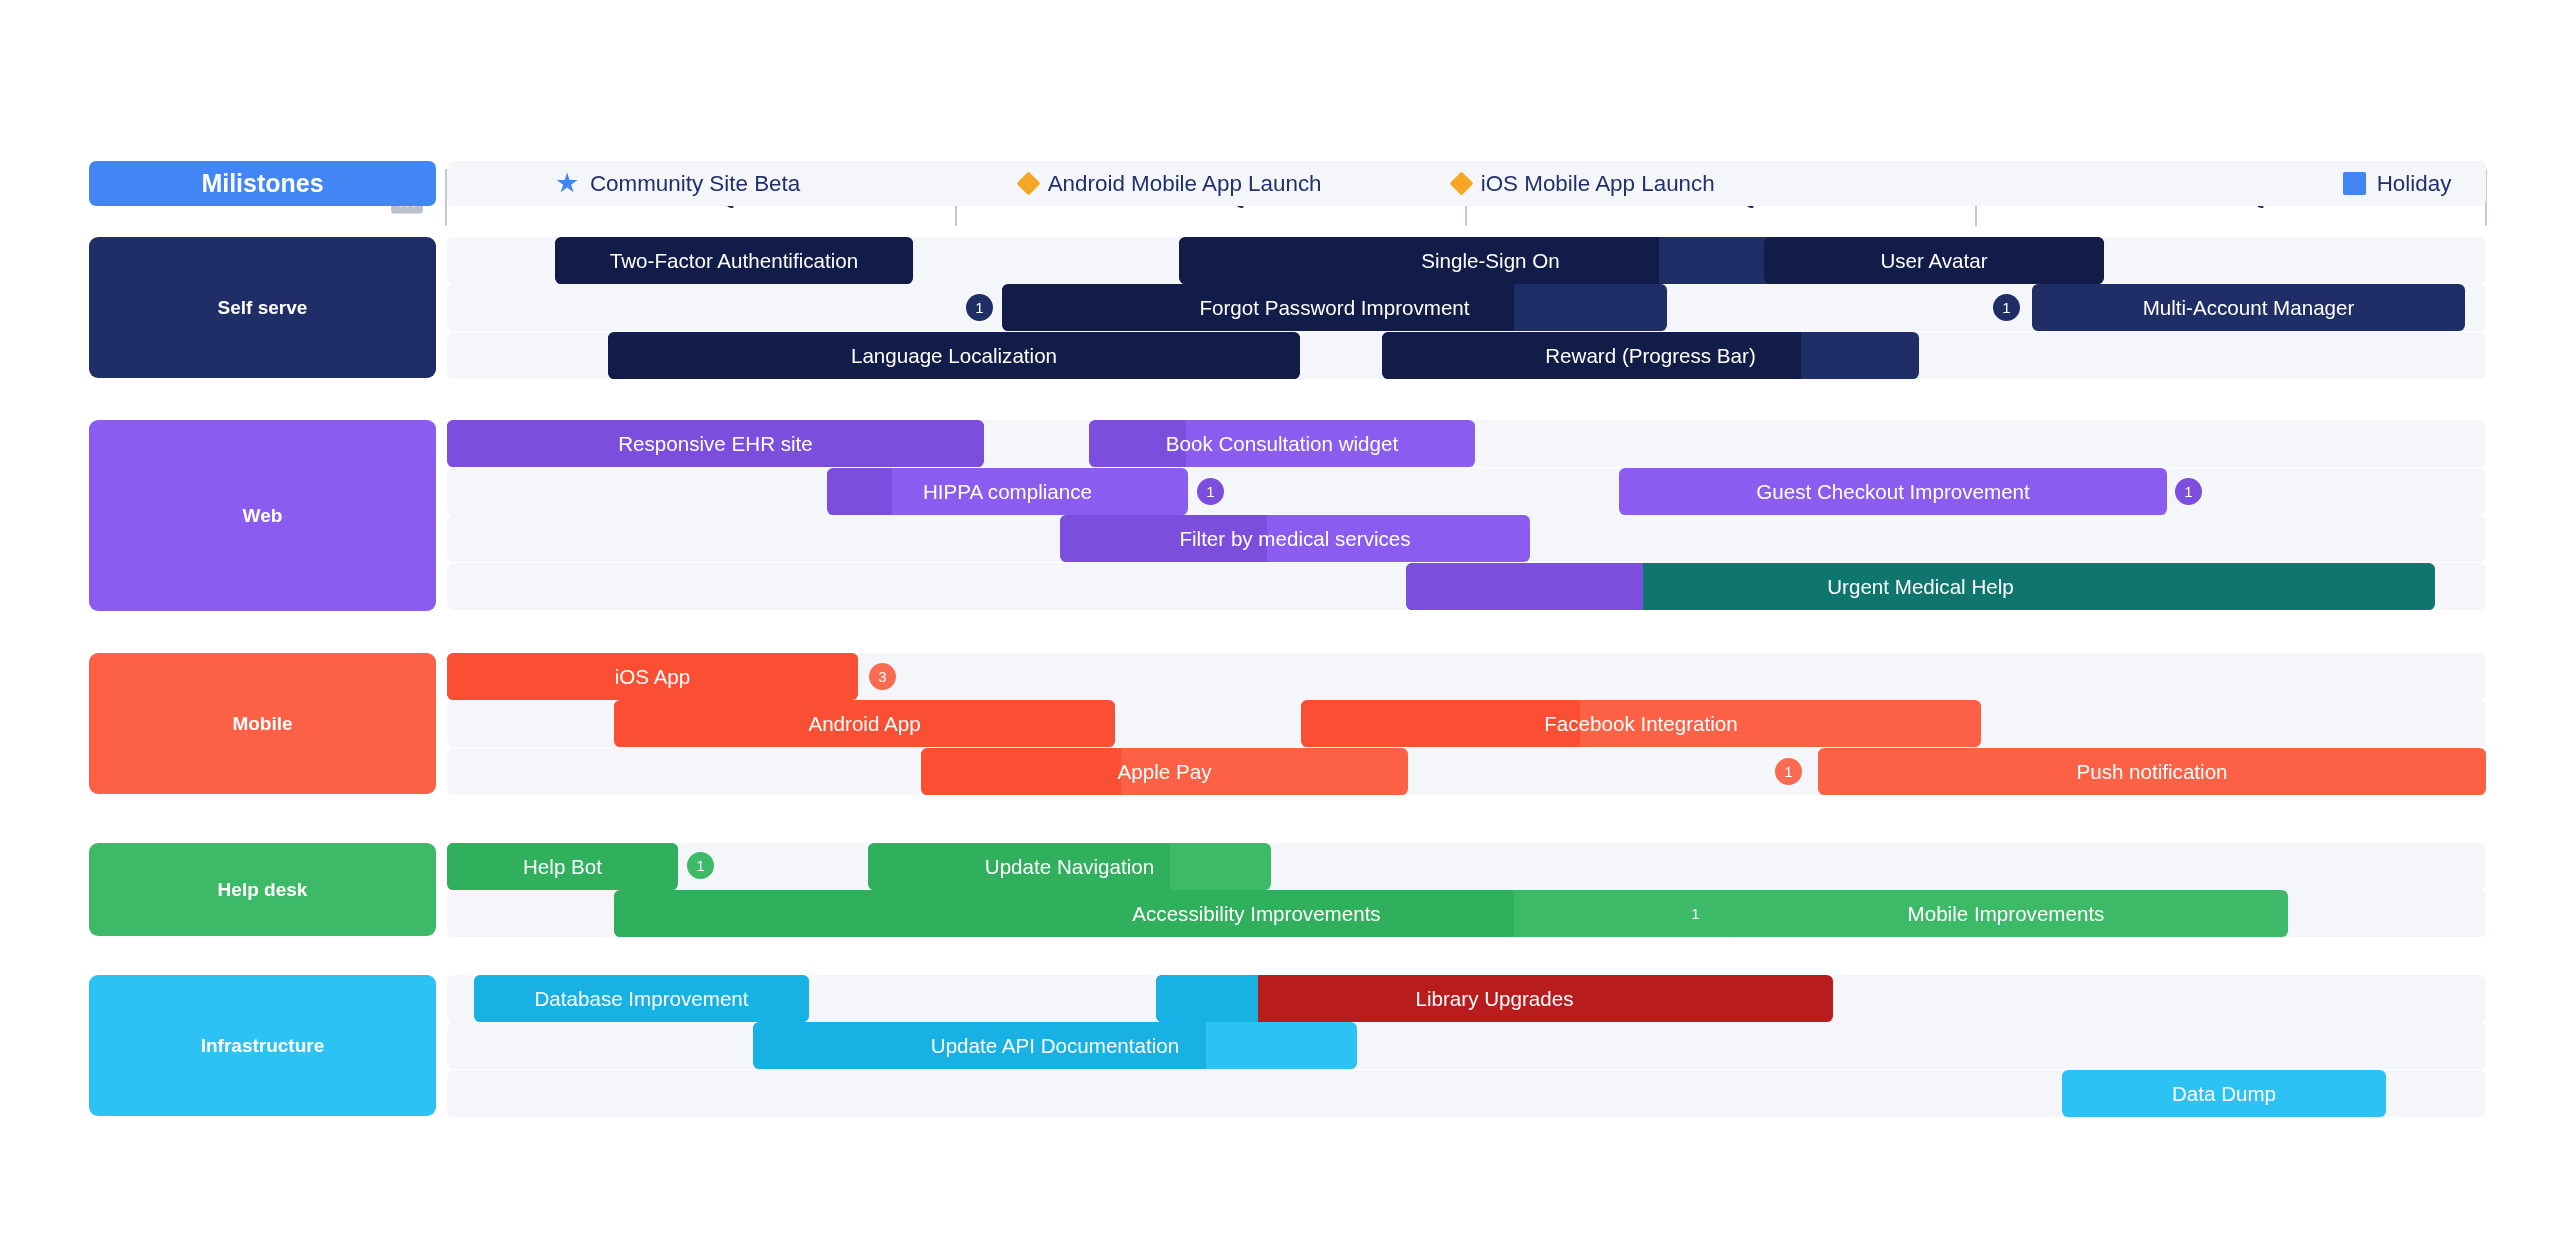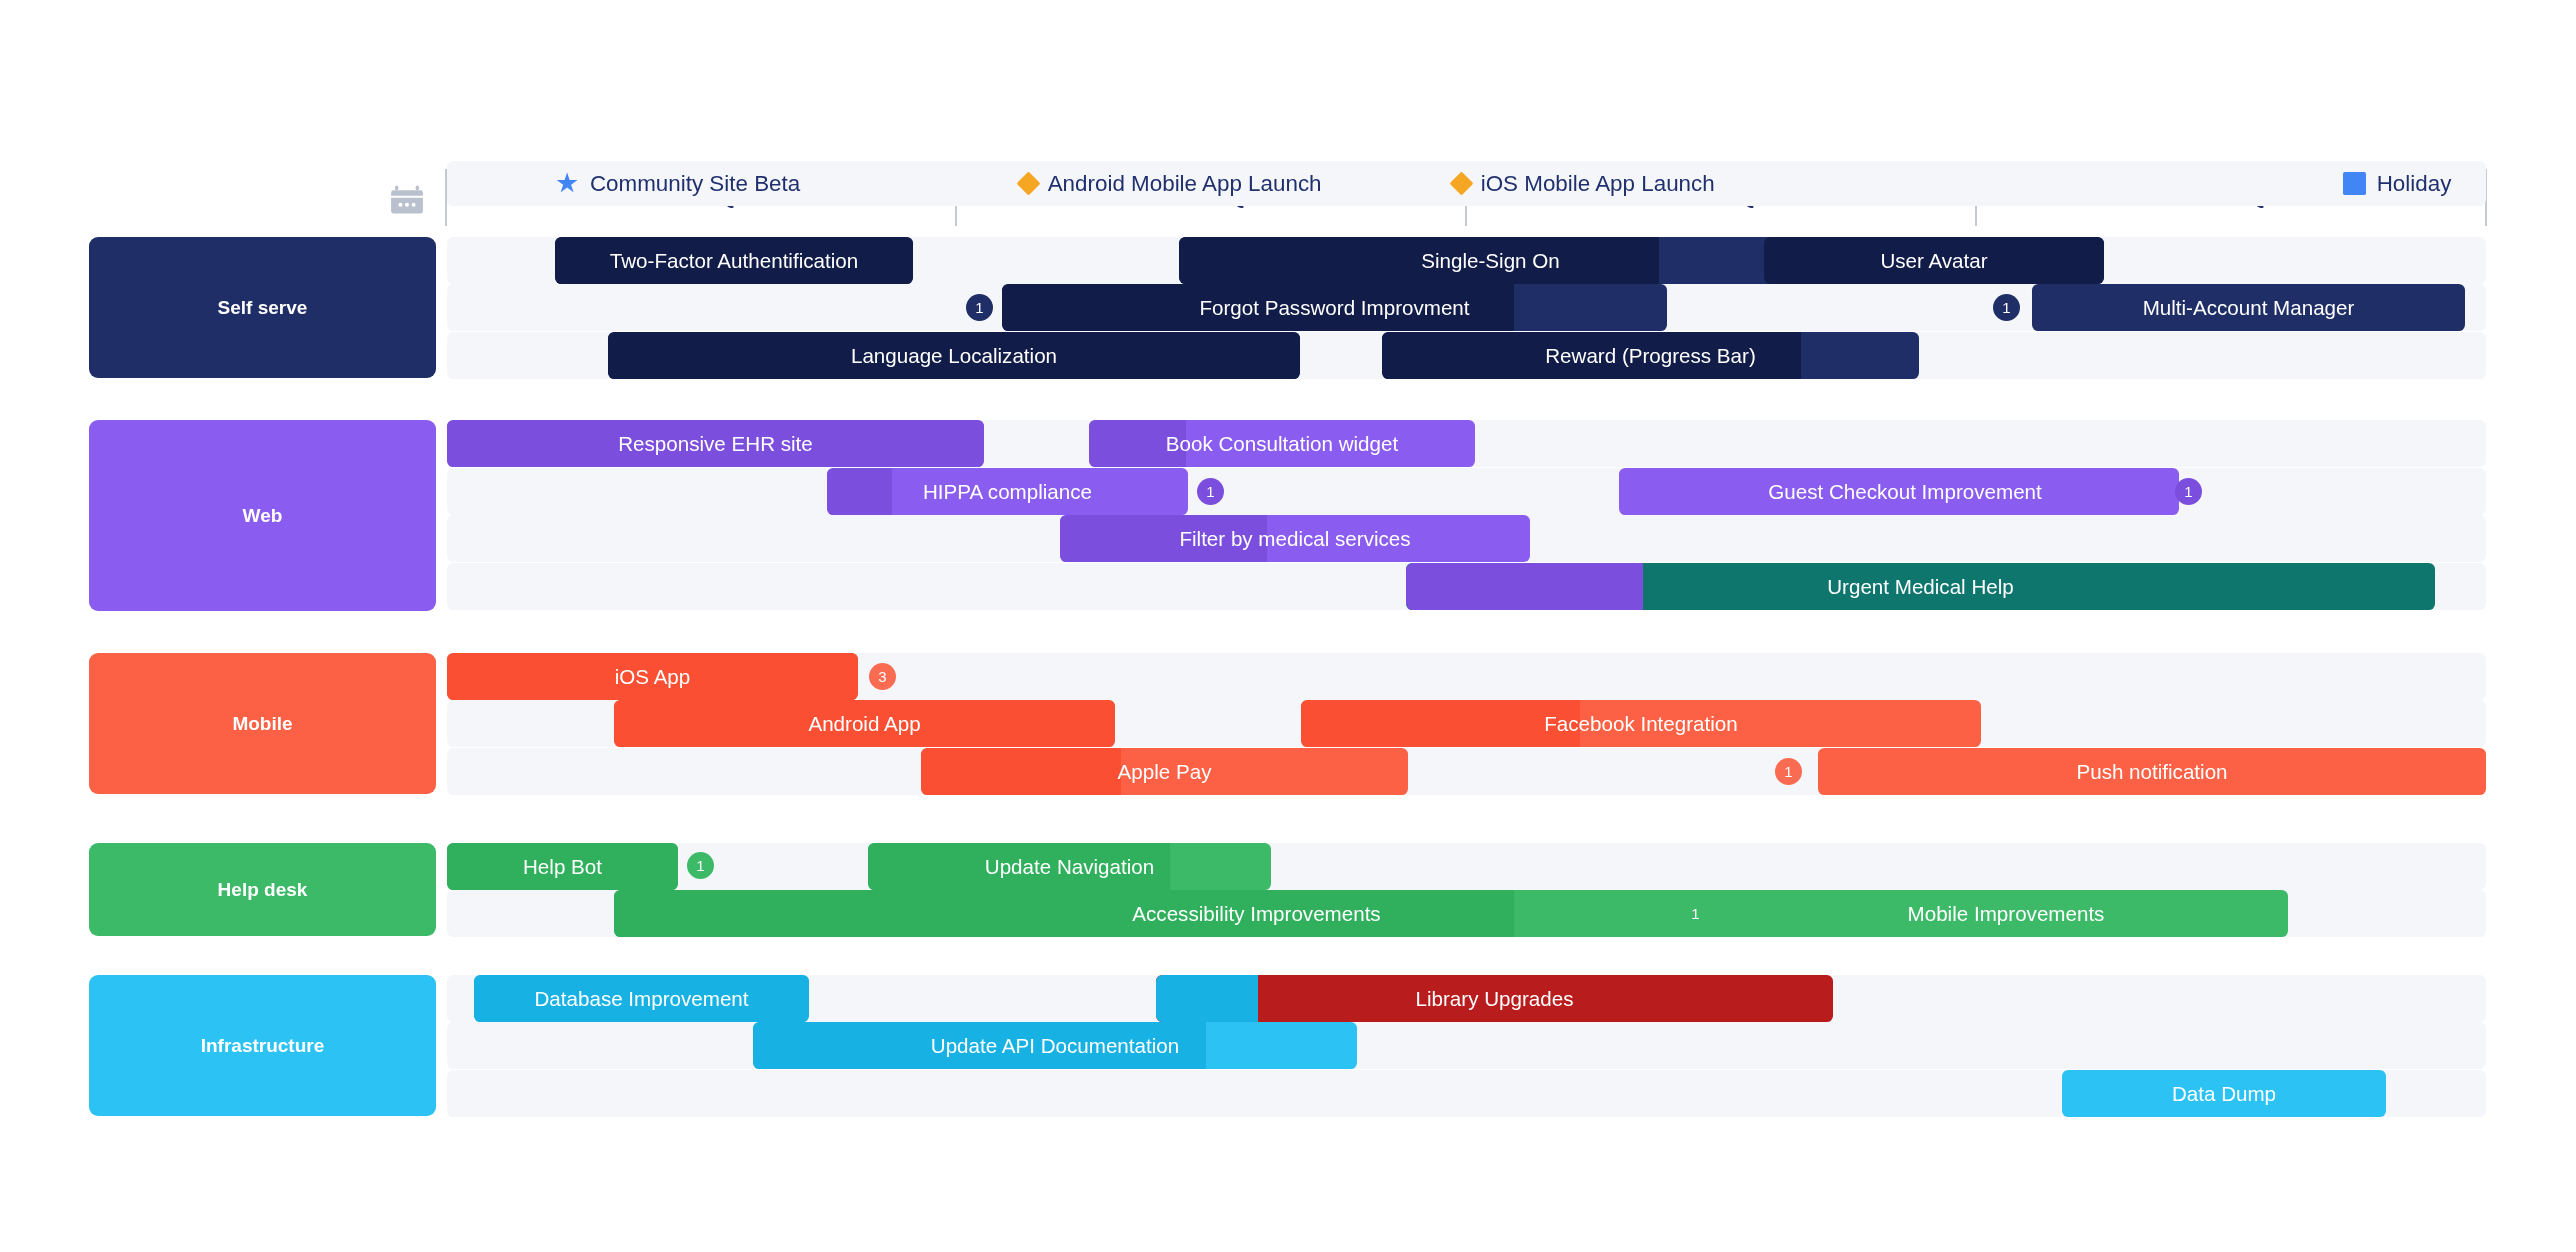--- a/index.html
+++ b/index.html
@@ -94,20 +94,21 @@
     <div class="qdiv" style="left:955px"></div>
     <div class="qdiv" style="left:1465px"></div>
     <div class="qdiv" style="left:1975px"></div>
     <div class="qdiv" style="left:2485px"></div>
     <div class="qcol" style="left:445px;width:510px">2021 Q1</div>
     <div class="qcol" style="left:955px;width:510px">2021 Q2</div>
     <div class="qcol" style="left:1465px;width:510px">2021 Q3</div>
     <div class="qcol" style="left:1975px;width:510px">2021 Q4</div>
   </div>
 
+  <div class="ms-label">Milistones</div>
   <div class="ms-lane"></div>
   <div id="milestone-items">
       <div class="ms-item" style="left: 555px;">
         <span class="ms-star" style="color: rgb(66, 133, 244);">★</span>
         <span>Community Site Beta</span>
       </div>
       <div class="ms-item" style="left: 1020px;">
         <span class="ms-diamond" style="background: rgb(245, 166, 35);"></span>
         <span>Android Mobile App Launch</span>
       </div>
@@ -166,21 +167,21 @@
         </div>
         <div class="bar" style="left: 1089px; top: 420px; width: 386px; background: rgb(138, 92, 240);">
           <div class="prog" style="width: 25%; background: rgb(123, 78, 222);"></div>
           <span class="bar-label">Book Consultation widget</span>
         </div>
         <div class="lane" style="top: 468px;"></div>
         <div class="bar" style="left: 827px; top: 468px; width: 361px; background: rgb(138, 92, 240);">
           <div class="prog" style="width: 18%; background: rgb(123, 78, 222);"></div>
           <span class="bar-label">HIPPA compliance</span>
         </div>
-        <div class="bar" style="left: 1619px; top: 468px; width: 548px; background: rgb(138, 92, 240); padding-left: 12px;">
+        <div class="bar" style="left: 1619px; top: 468px; width: 548px; background: rgb(138, 92, 240);">
           <span class="bar-label">Guest Checkout Improvement</span>
         </div>
         <div class="badge" style="left: 1197px; top: 478px; background: rgb(123, 78, 222);">1</div>
         <div class="badge" style="left: 2175px; top: 478px; background: rgb(123, 78, 222);">1</div>
         <div class="lane" style="top: 515px;"></div>
         <div class="bar" style="left: 1060px; top: 515px; width: 470px; background: rgb(138, 92, 240);">
           <div class="prog" style="width: 44%; background: rgb(123, 78, 222);"></div>
           <span class="bar-label">Filter by medical services</span>
         </div>
         <div class="lane" style="top: 563px;"></div>

